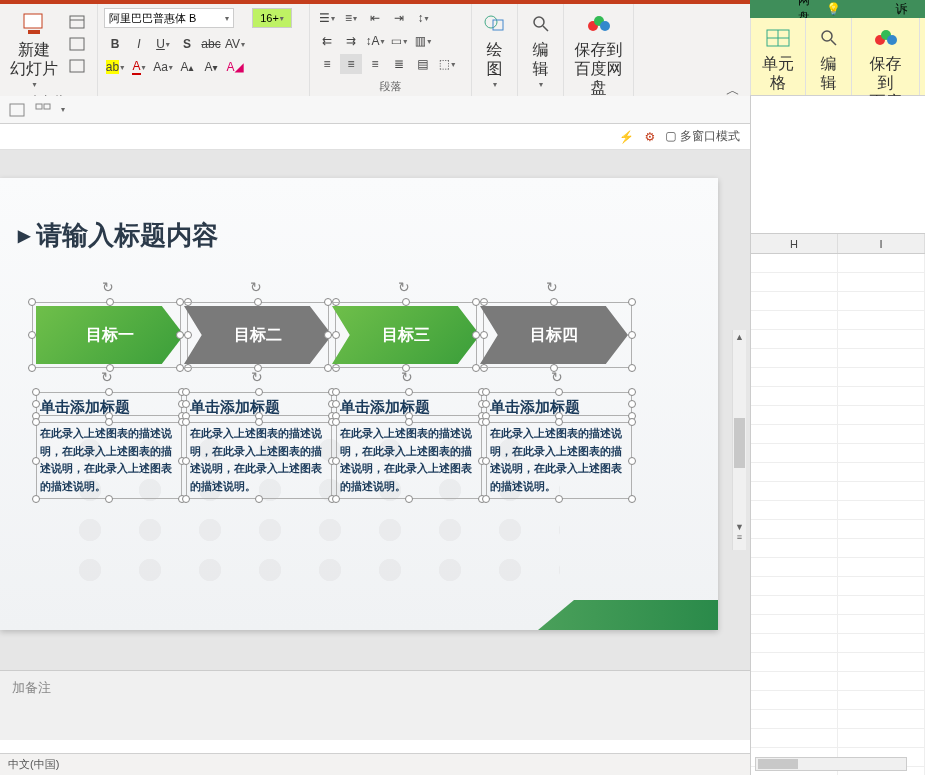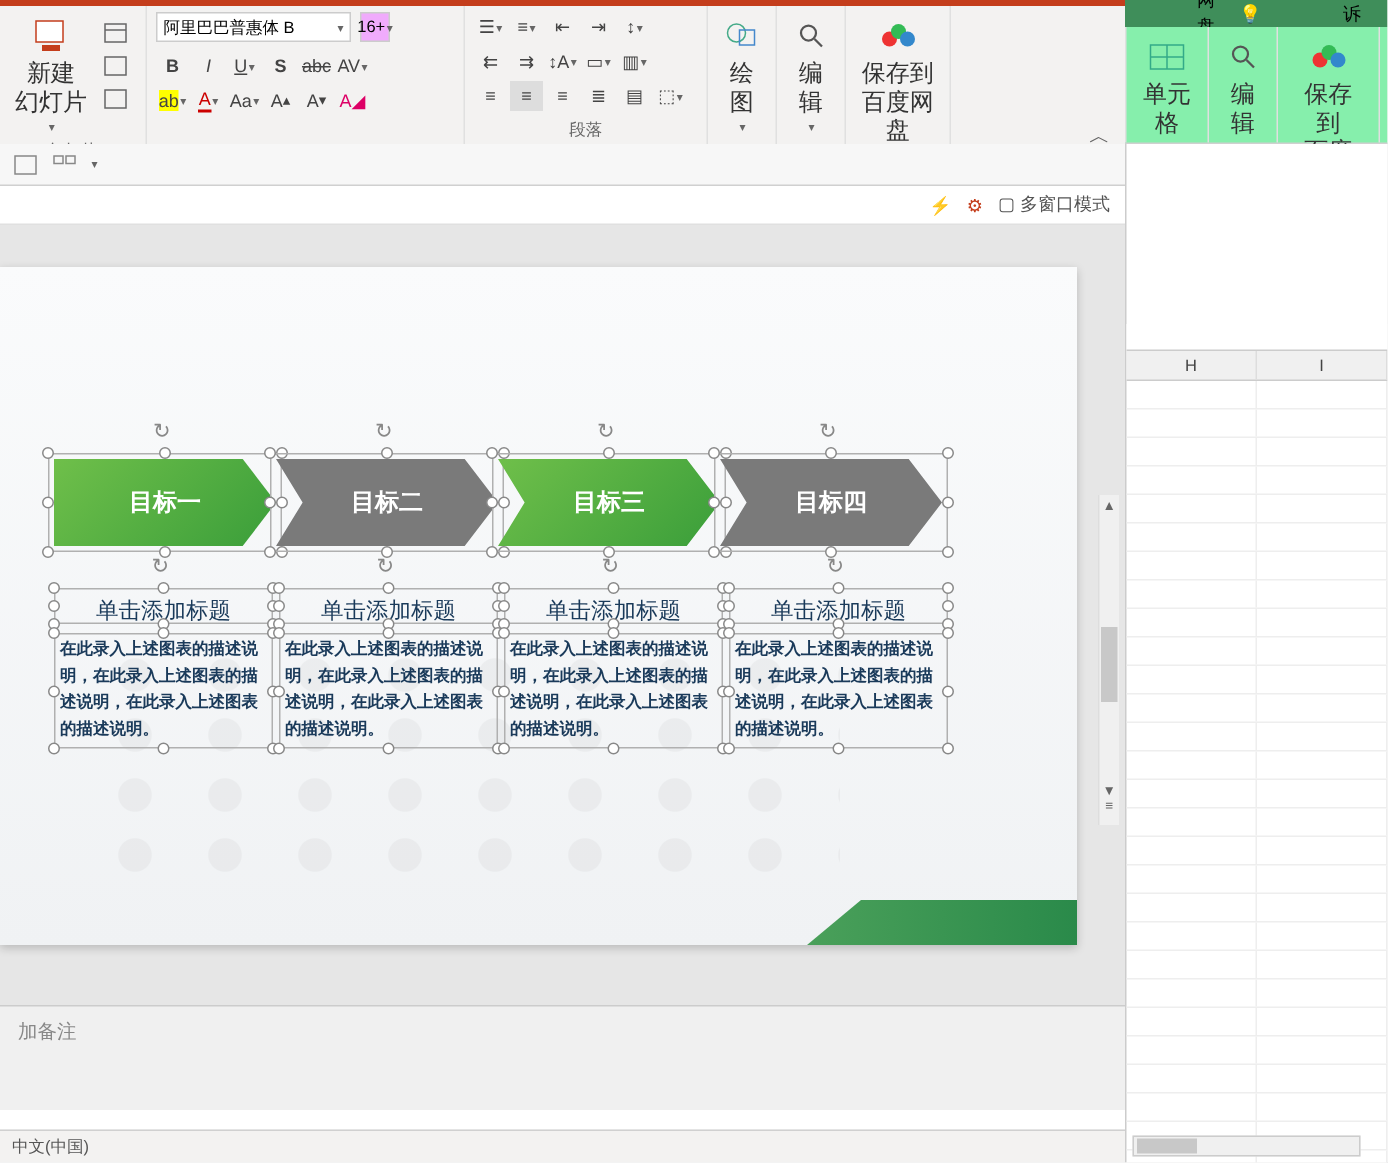--- a/index.html
+++ b/index.html
@@ -19,23 +19,23 @@
 .group-content { display: flex; gap: 4px; flex: 1; align-items: flex-start; }
 
 .big-btn { display: flex; flex-direction: column; align-items: center; gap: 2px; padding: 2px 4px; cursor: pointer; }
 .big-btn .icon { width: 28px; height: 28px; display: flex; align-items: center; justify-content: center; }
 .big-btn .label { font-size: 16px; color: #333; text-align: center; line-height: 1.2; }
 
 .small-row { display: flex; gap: 2px; align-items: center; }
 .small-btn { width: 22px; height: 20px; display: flex; align-items: center; justify-content: center; cursor: pointer; font-size: 12px; color: #444; }
 .tri { font-size: 8px; color: #666; margin-left: 1px; }
 
-.font-box { display: flex; align-items: center; gap: 6px; margin-bottom: 3px; justify-content: space-between; }
+.font-box { display: flex; align-items: center; gap: 18px; margin-bottom: 3px; justify-content: space-between; }
 .font-name { width: 130px; height: 20px; border: 1px solid #ccc; background: #fff; font-size: 11px; padding: 0 4px; display: flex; align-items: center; }
-.font-size { width: 20px; height: 20px; border: 1px solid #ccc; background: #f0abfc; font-size: 11px; padding: 0 4px; display: flex; align-items: center; justify-content: center; }
+.font-size { width: 40px; height: 20px; border: 1px solid #ccc; background: #bef264; font-size: 11px; padding: 0 4px; display: flex; align-items: center; justify-content: center; }
 
 .col-stack { display: flex; flex-direction: column; gap: 2px; }
 
 .collapse-arrow { position: absolute; left: 726px; top: 82px; font-size: 14px; color: #666; cursor: pointer; }
 
 
 .secondary-bar { height: 28px; background: #f7f7f7; border-bottom: 1px solid #d0d0d0; width: 750px; display: flex; align-items: center; padding: 0 8px; gap: 8px; }
 .sec-icon { width: 18px; height: 18px; display:flex; align-items:center; justify-content:center; color:#666; font-size:13px;}
 
 .info-bar { height: 26px; background: #fff; border-bottom: 1px solid #e0e0e0; width: 750px; display: flex; align-items: center; justify-content: flex-end; padding: 0 10px; gap: 10px; font-size: 12px; color: #555; }
@@ -66,21 +66,21 @@
 .handle.w { left: -5px; top: 50%; margin-top: -4px; }
 .handle.ne { top: -5px; right: -5px; }
 .handle.nw { top: -5px; left: -5px; }
 .handle.se { bottom: -5px; right: -5px; }
 .handle.sw { bottom: -5px; left: -5px; }
 .rot-handle { position: absolute; top: -24px; left: 50%; margin-left: -8px; font-size: 14px; color: #888; }
 
 
 .txt-blocks { position: absolute; left: 36px; top: 216px; display: flex; gap: 4px; }
 .txt-block { width: 146px; position: relative; padding: 4px; }
-.txt-block .h { font-size: 15px; font-weight: normal; color: #1a3a5a; text-align: center; margin-bottom: 8px; }
+.txt-block .h { font-size: 15px; font-weight: bold; color: #1a3a5a; margin-bottom: 8px; }
 .txt-block .p { font-size: 11px; color: #1a3a5a; text-align: left; line-height: 1.6; font-weight: bold; }
 
 
 .notes-area { position: absolute; left: 0; top: 670px; width: 750px; height: 70px; background: #f0f0f0; border-top: 1px solid #ccc; padding: 8px 12px; font-size: 13px; color: #888; }
 
 .status-bar { position: absolute; left: 0; bottom: 0; width: 750px; height: 22px; background: #f3f2f1; border-top: 1px solid #d0d0d0; display: flex; align-items: center; padding: 0 8px; font-size: 11px; color: #555; gap: 12px; }
 .status-bar .right { margin-left: auto; display: flex; align-items: center; gap: 10px; }
 .view-btn { width: 20px; height: 16px; border: 1px solid #bbb; background:#fff; }
 .view-btn.active { background: #d0d0d0; }
 
@@ -271,21 +271,21 @@
 </div>
 
 <span class="collapse-arrow">︿</span>
 
 <div class="top-tabs-right">
   <span class="tab-item">网盘</span>
   <span>💡</span>
   <span class="tab-item">告诉我</span>
 </div>
 
-<div style="position:absolute; left:750px; top:18px; right:0; height:78px; background:#86efac; border-bottom:1px solid #d0d0d0; display:flex;">
+<div style="position:absolute; left:750px; top:18px; right:0; height:78px; background:#fef9c3; border-bottom:1px solid #d0d0d0; display:flex;">
   <div class="ribbon-group" style="width:56px; border-left:1px solid #e0e0e0;">
     <div class="big-btn">
       <span class="icon">
           <svg width="24" height="18">
             <rect x="1" y="1" width="22" height="16" fill="none" stroke="#3a8"></rect>
             <line x1="1" y1="9" x2="23" y2="9" stroke="#3a8"></line>
             <line x1="12" y1="1" x2="12" y2="17" stroke="#3a8"></line>
           </svg>
         </span>
       <span class="label">单元格</span>
@@ -338,20 +338,21 @@
 <div class="info-bar" style="position:absolute; top:124px; left:0;">
   <span style="color:#888">⚡</span>
   <span class="gear">⚙</span>
   <span>▢ <span>多窗口模式</span></span>
 </div>
 
 <div class="canvas-area">
   <div class="slide">
     <div class="bg-dots"></div>
     <div class="slide-deco"></div>
+    <div class="slide-title">请输入标题内容</div>
 
     <div class="arrows-row">
         <div class="arrow-shape first">
           <div class="arrow-body arrow-green"></div>
           <div class="arrow-label">目标一</div>
           <div class="sel-box" style="inset: -4px;">
             <div class="handle n"></div>
             <div class="handle s"></div>
             <div class="handle e"></div>
             <div class="handle w"></div>

